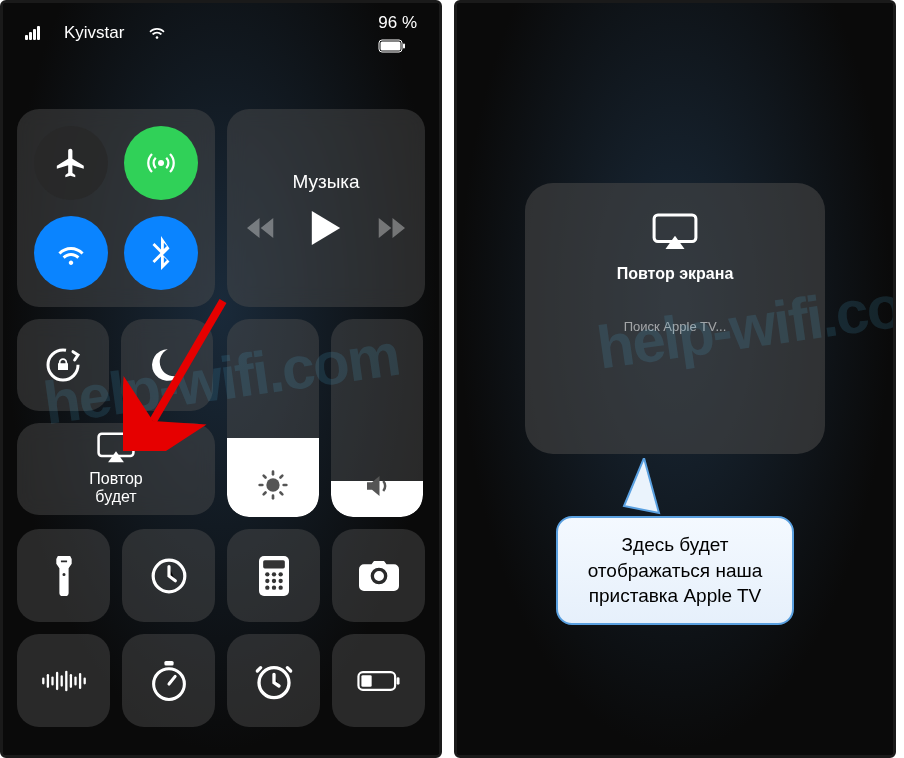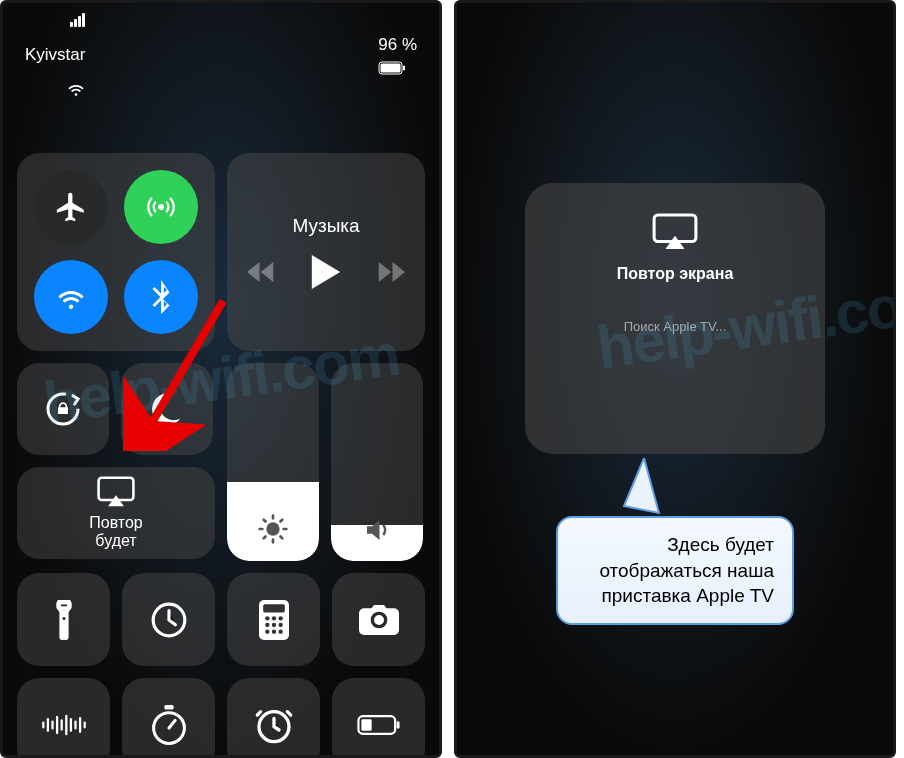--- a/index.html
+++ b/index.html
@@ -31,21 +31,21 @@
     }
     .status-bar {
       display: flex;
       justify-content: space-between;
       align-items: center;
       padding: 10px 8px 16px 8px;
       color: #fff;
       font-size: 17px;
       font-weight: 500;
     }
-    .status-left { display: flex; align-items: flex-end; gap: 18px; flex-direction: column; }
+    .status-left { display: flex; align-items: center; gap: 24px; }
     .status-right { display: flex; align-items: flex-start; gap: 6px; flex-direction: column; }
     .signal-bars { display: flex; align-items: flex-end; gap: 1px; }
     .signal-bars span { width: 3px; background: #fff; border-radius: 1px; }
     .signal-bars span:nth-child(1){height:5px}
     .signal-bars span:nth-child(2){height:8px}
     .signal-bars span:nth-child(3){height:11px}
     .signal-bars span:nth-child(4){height:14px}
     .wifi-status svg { width: 18px; height: 14px; }
     .battery-icon { display: flex; align-items: center; }
 
@@ -208,21 +208,21 @@
       left: 50%;
       transform: translateX(-50%);
       z-index: 5;
     }
     .callout-bubble {
       background: linear-gradient(#f4f9ff, #e6f0fb);
       border: 2px solid #5aa0e0;
       border-radius: 16px;
       padding: 14px 18px;
       width: 238px;
-      text-align: right;
+      text-align: center;
       font-size: 19px;
       color: #000;
       line-height: 1.35;
       position: relative;
     }
     .callout-tail {
       position: absolute;
       top: -58px;
       left: 48px;
     }

